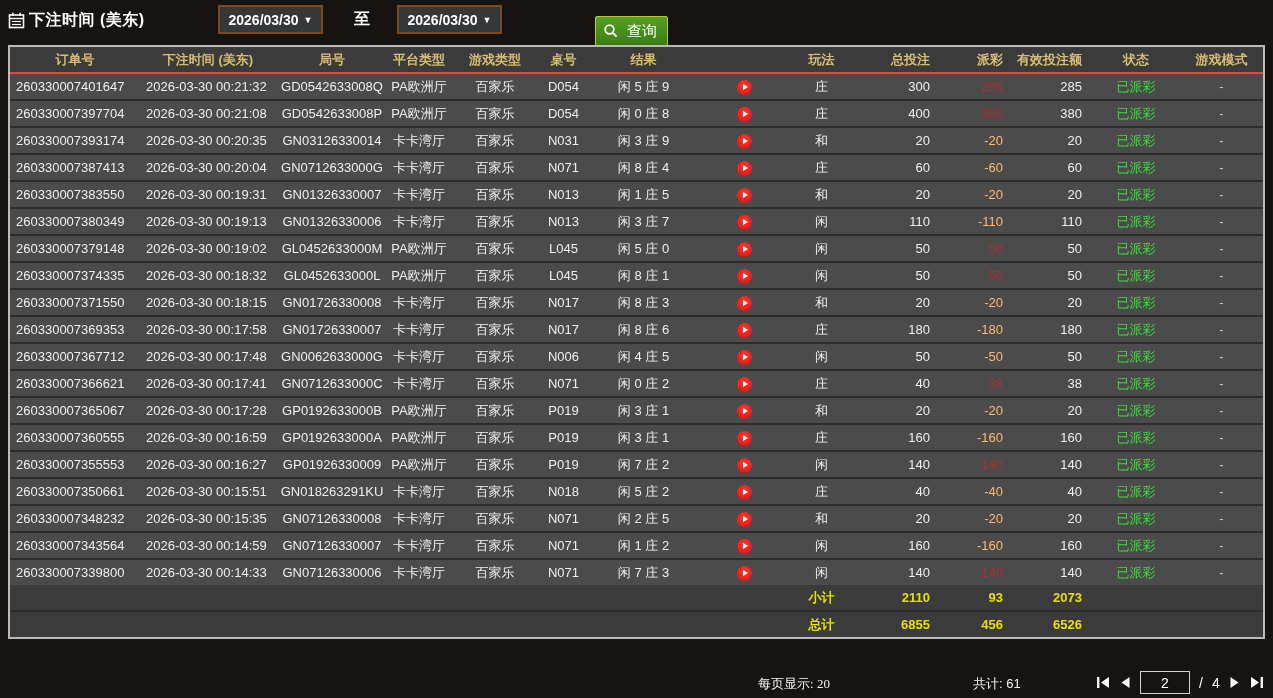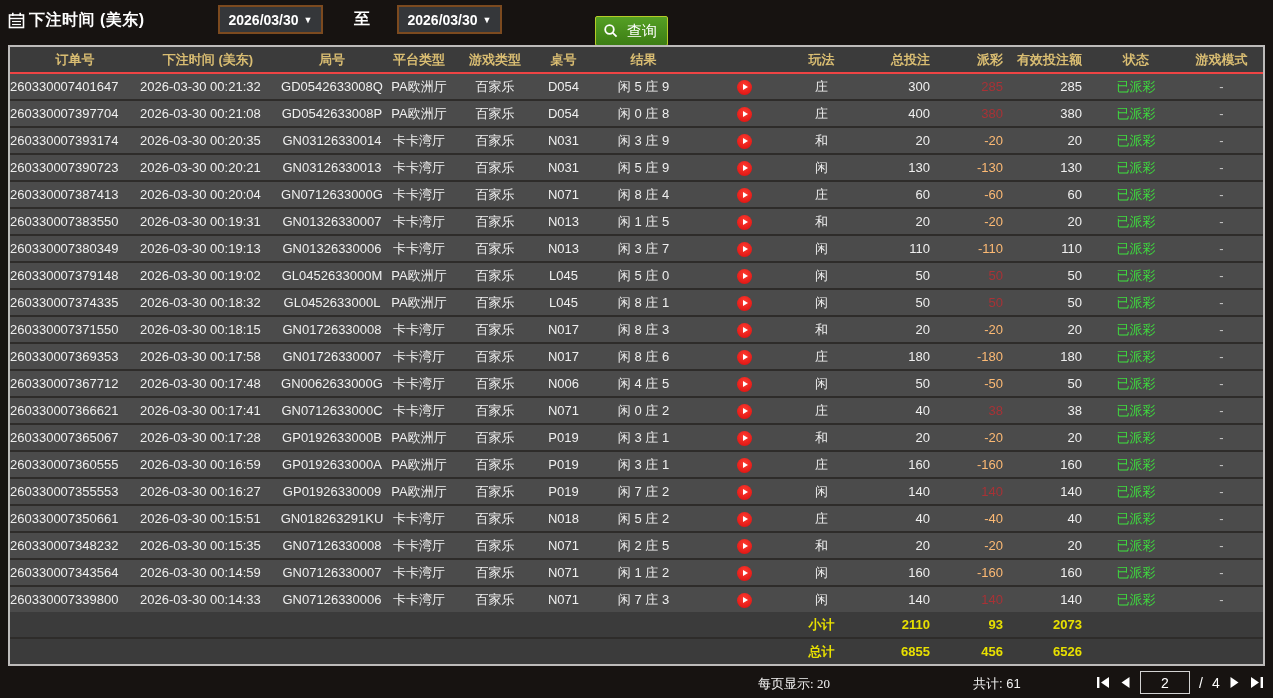--- a/index.html
+++ b/index.html
@@ -41,21 +41,21 @@
   thead th{
     height:25px;background:#3b3b3b;color:#d9bd72;
     font-size:13px;font-weight:bold;text-align:center;
     border-bottom:2px solid #ef4444;
   }
   tbody td{
     height:25px;background:#4b4b4b;color:#efefef;font-size:13px;
     border-bottom:2px solid #2e2c2a;text-align:center;
   }
   tbody tr:last-child td{border-bottom:none;}
-  .c-left{text-align:left;}
+  .c-left{text-align:left;padding-left:6px;}
   .c-num{text-align:right;padding-right:10px;}
   th.c-num{padding-right:10px;}
   .pay-win{color:#a83236;}
   .pay-loss{color:#fdba74;}
   .c-status{color:#3edb3e;}
   .c-mode{color:#c8c8c8;}
   .play-btn{
     display:inline-flex;align-items:center;justify-content:center;
     width:15px;height:15px;border-radius:50%;
     background:radial-gradient(circle at 50% 35%,#ff3b30,#d80d0d);
@@ -208,40 +208,20 @@
             </span>
     </td>
     <td>和</td>
     <td class="c-num">20</td>
     <td class="c-num pay-loss">-20</td>
     <td class="c-num">20</td>
     <td class="c-status">已派彩</td>
     <td class="c-mode">-</td>
   </tr>
         <tr>
-    <td class="c-left">260330007390723</td>
-    <td class="c-left">2026-03-30 00:20:21</td>
-    <td>GN03126330013</td>
-    <td>卡卡湾厅</td>
-    <td>百家乐</td>
-    <td>N031</td>
-    <td>闲 5 庄 9</td>
-    <td>
-      <span class="play-btn">
-              <span class="play-tri"></span>
-            </span>
-    </td>
-    <td>闲</td>
-    <td class="c-num">130</td>
-    <td class="c-num pay-loss">-130</td>
-    <td class="c-num">130</td>
-    <td class="c-status">已派彩</td>
-    <td class="c-mode">-</td>
-  </tr>
-        <tr>
     <td class="c-left">260330007387413</td>
     <td class="c-left">2026-03-30 00:20:04</td>
     <td>GN0712633000G</td>
     <td>卡卡湾厅</td>
     <td>百家乐</td>
     <td>N071</td>
     <td>闲 8 庄 4</td>
     <td>
       <span class="play-btn">
               <span class="play-tri"></span>

